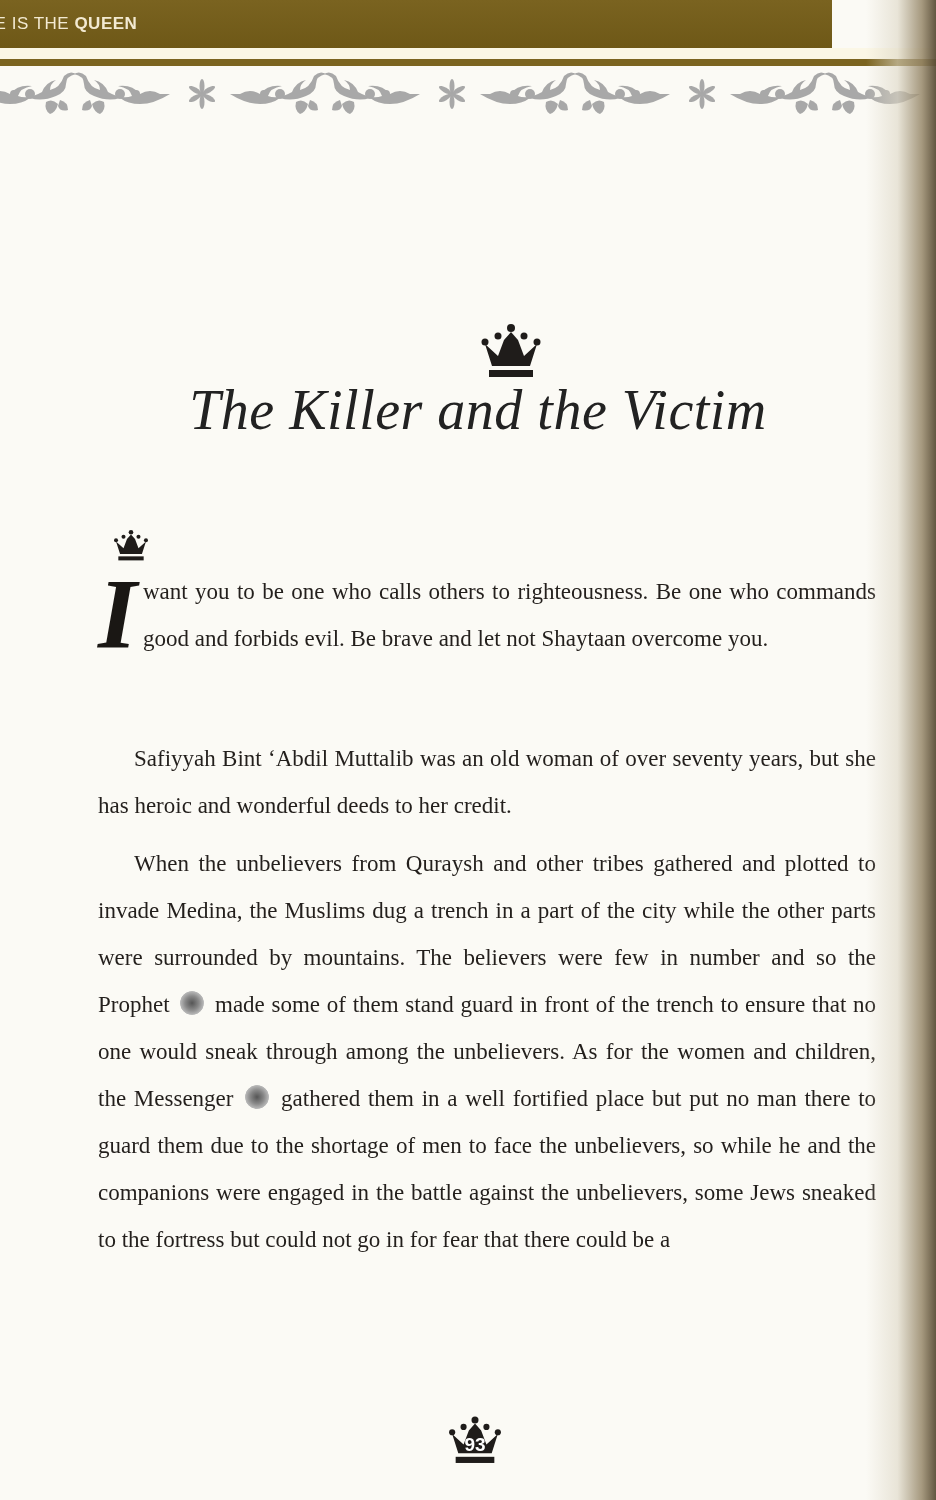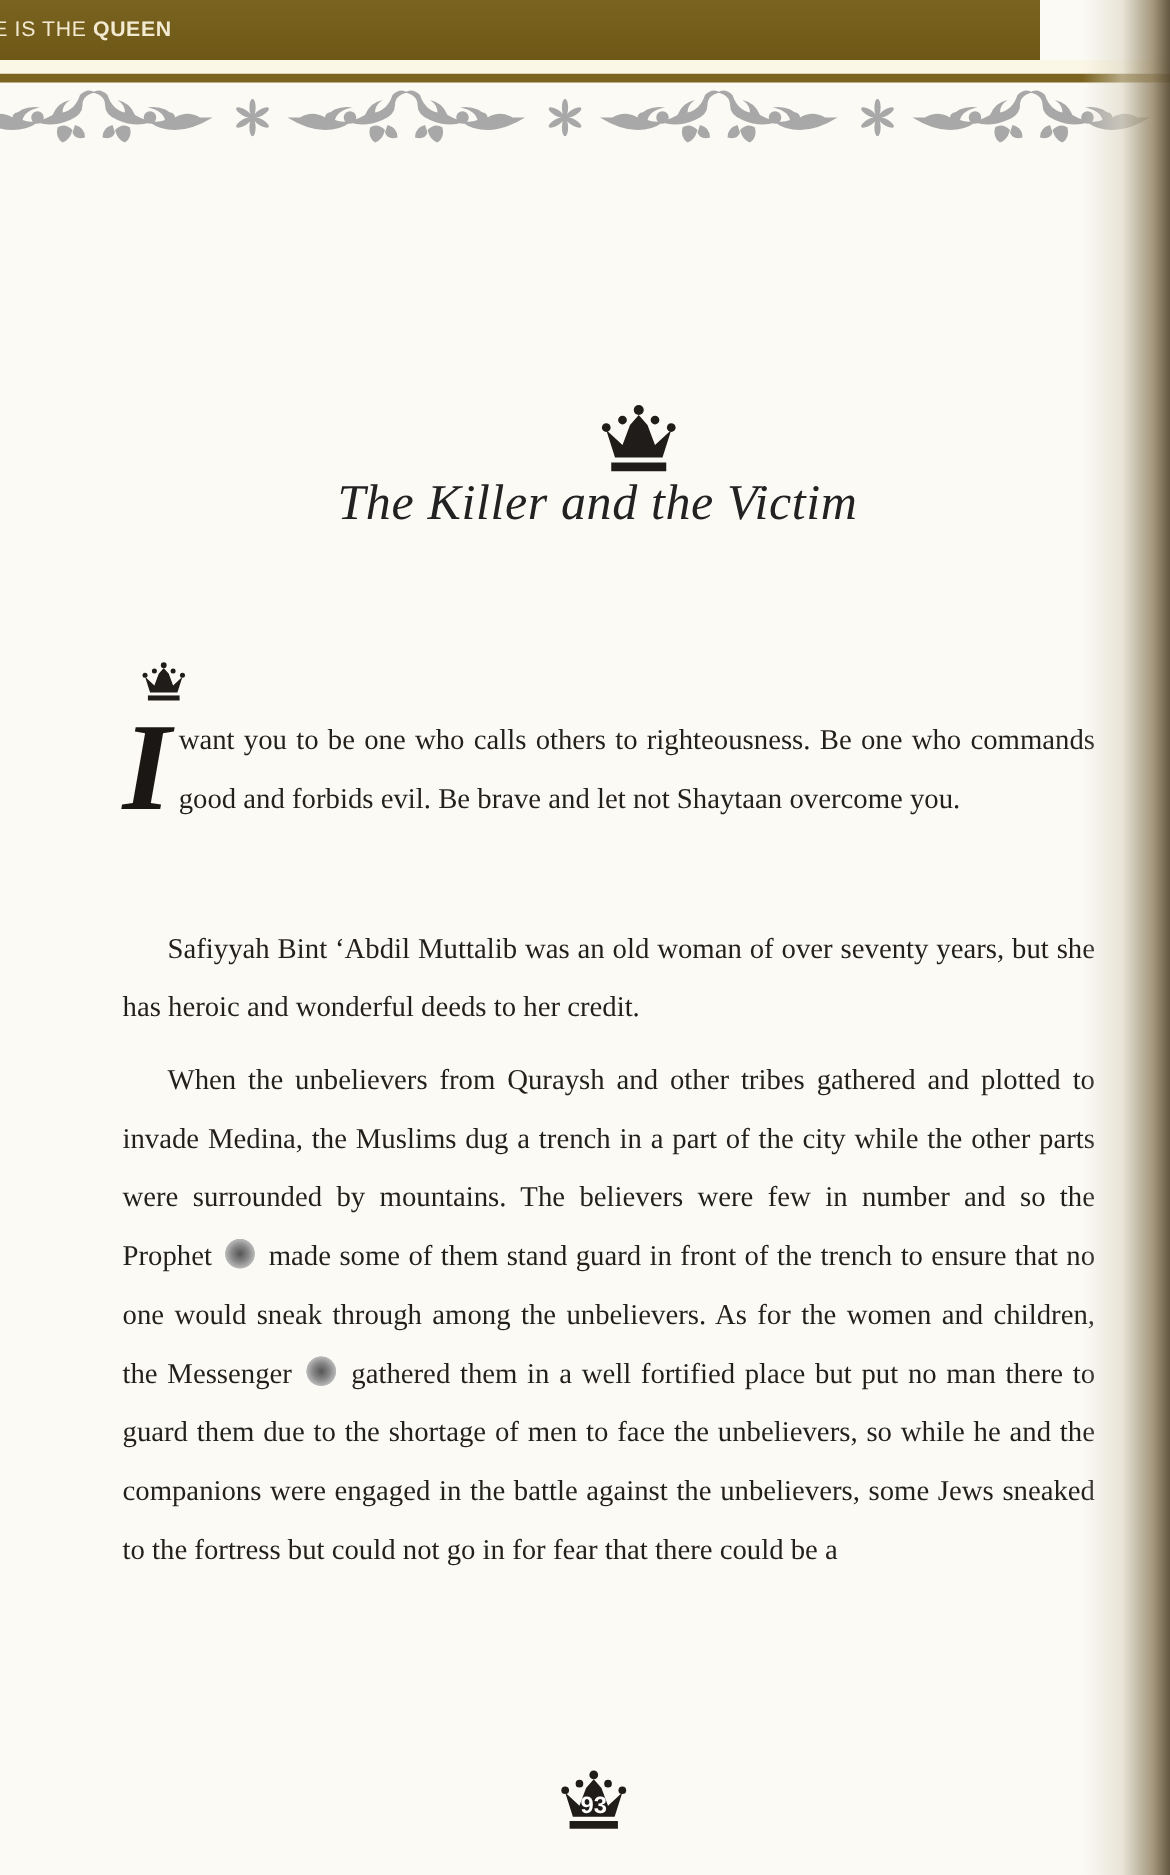--- a/index.html
+++ b/index.html
@@ -63,21 +63,21 @@
       left: 478px; top: 322px;
       width: 66px; height: 60px;
     }
     .chapter-title {
       position: absolute;
       left: 0; top: 378px;
       width: 936px;
       text-align: center;
       font-family: "Liberation Serif", serif;
       font-style: italic;
-      font-size: 40px;
+      font-size: 56px;
       letter-spacing: 0.5px;
       color: #222;
       padding-left: 20px;
       box-sizing: border-box;
     }
     .crown-small {
       position: absolute;
       left: 112px; top: 528px;
       width: 38px; height: 36px;
     }

